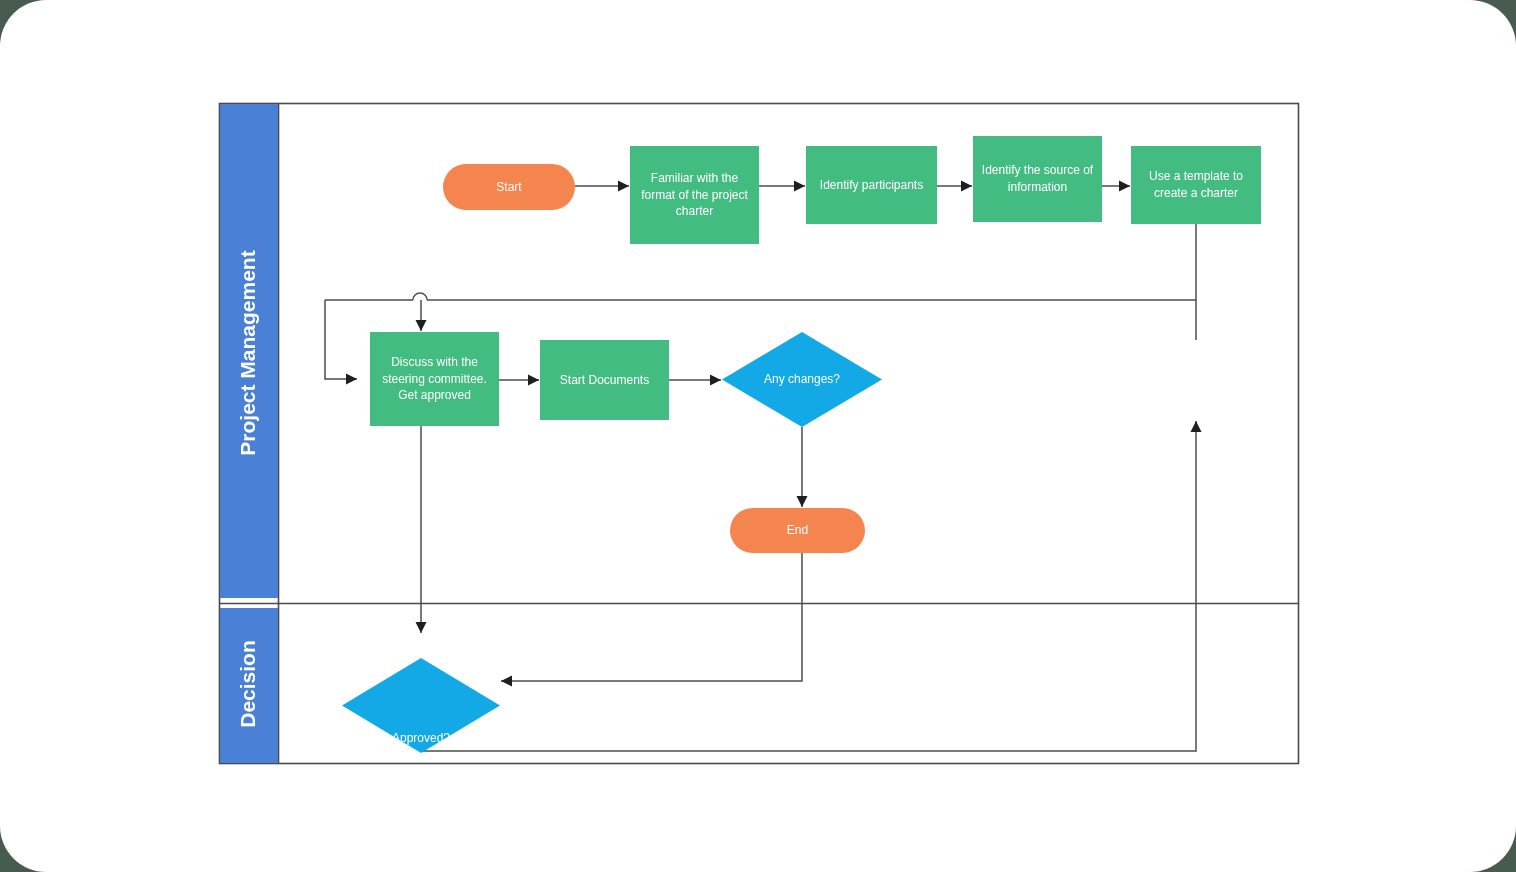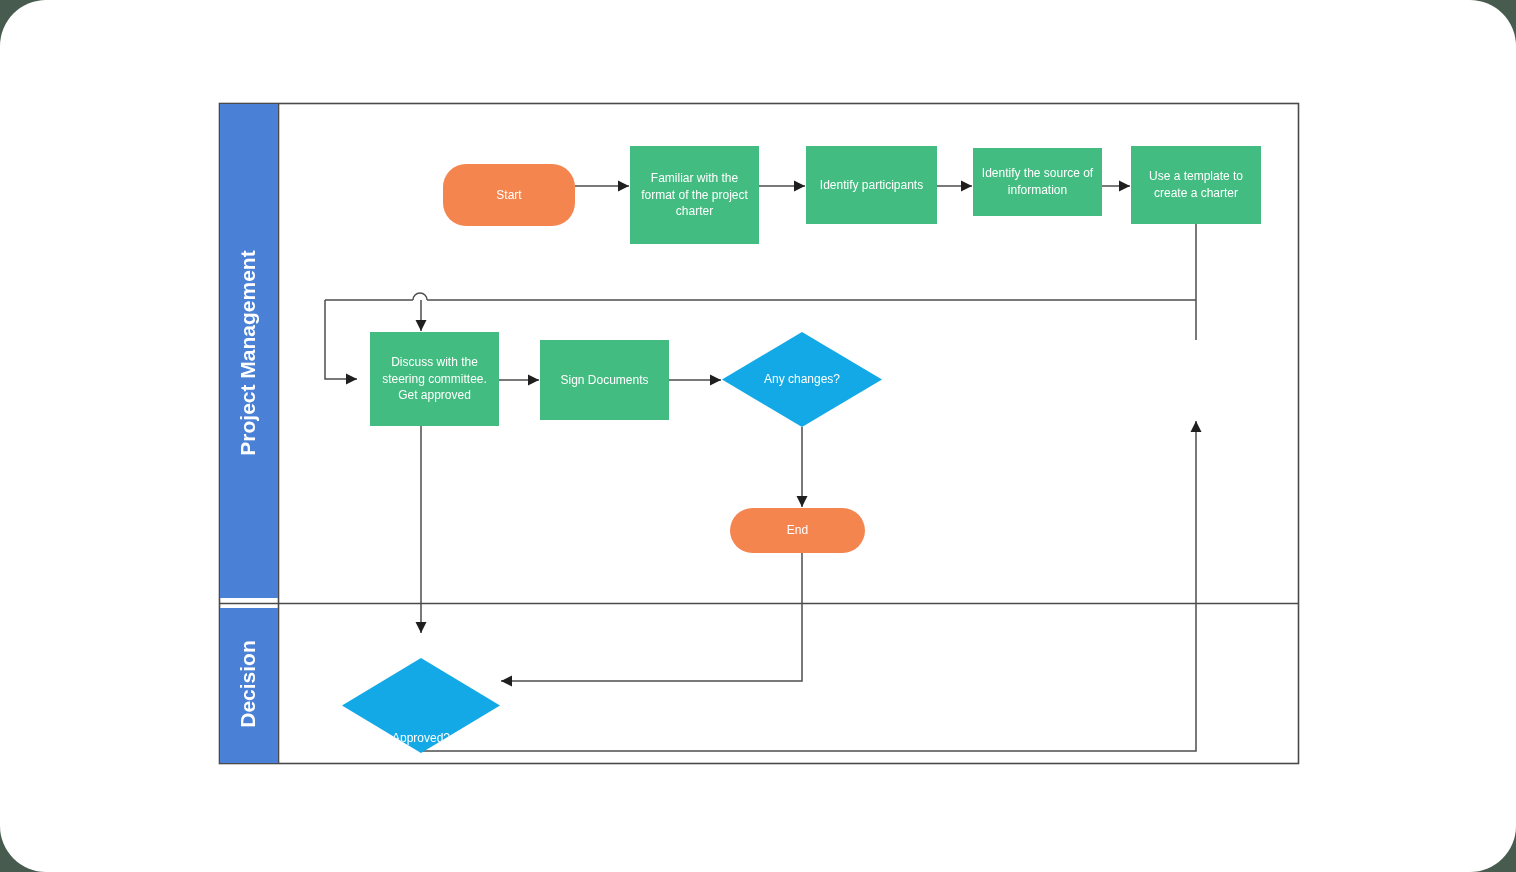--- a/index.html
+++ b/index.html
@@ -97,46 +97,46 @@
 
       <path class="conn" d="M421,729 L421,751 L1196,751 L1196,421" marker-end="url(#arrow)"></path>
     </g>
   </svg>
 
   <div class="lane-bar" style="top:104px;height:494px;"></div>
   <div class="lane-bar" style="top:608px;height:155px;"></div>
   <div class="lane-label" style="left:248px;top:353px;">Project Management</div>
   <div class="lane-label" style="left:248px;top:684px;">Decision</div>
 
-  <div class="node terminator" style="left:443px;top:164px;width:132px;height:62px;border-radius:23px;">
+  <div class="node terminator" style="left:443px;top:164px;width:132px;height:46px;border-radius:23px;">
     <span>Start</span>
   </div>
 
   <div class="node process" style="left:630px;top:146px;width:129px;height:98px;">
     <span>Familiar with the format of the project charter</span>
   </div>
 
   <div class="node process" style="left:806px;top:146px;width:131px;height:78px;">
     <span>Identify participants</span>
   </div>
 
-  <div class="node process" style="left:973px;top:148px;width:129px;height:68px;">
+  <div class="node process" style="left:973px;top:136px;width:129px;height:86px;">
     <span>Identify the source of information</span>
   </div>
 
   <div class="node process" style="left:1131px;top:146px;width:130px;height:78px;">
     <span>Use a template to create a charter</span>
   </div>
 
   <div class="node process" style="left:370px;top:332px;width:129px;height:94px;">
     <span>Discuss with the steering committee. Get approved</span>
   </div>
 
   <div class="node process" style="left:540px;top:340px;width:129px;height:80px;">
-    <span>Sign Documents</span>
+    <span>Start Documents</span>
   </div>
 
   <div class="node diamond" style="left:722px;top:332px;width:160px;height:95px;">
     <span>Any changes?</span>
   </div>
 
   <div class="node terminator" style="left:730px;top:508px;width:135px;height:45px;border-radius:23px;">
     <span>End</span>
   </div>
 

